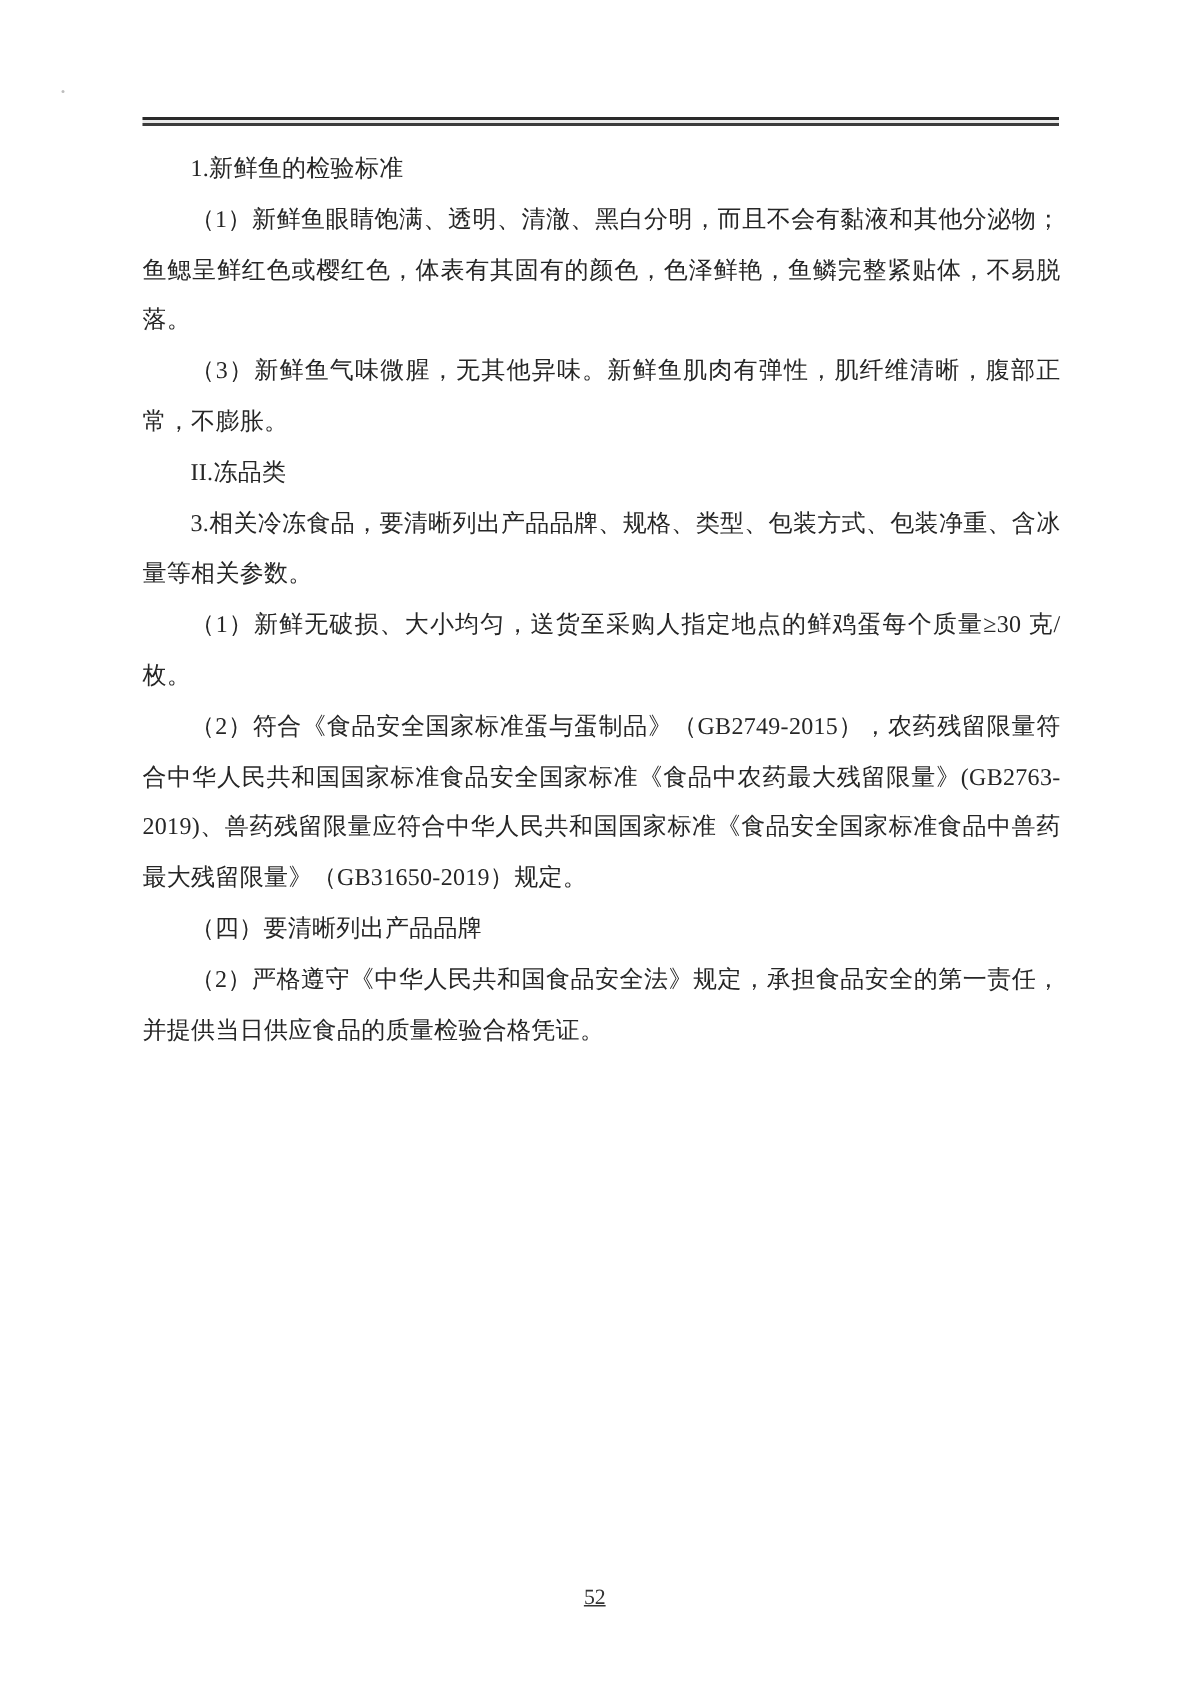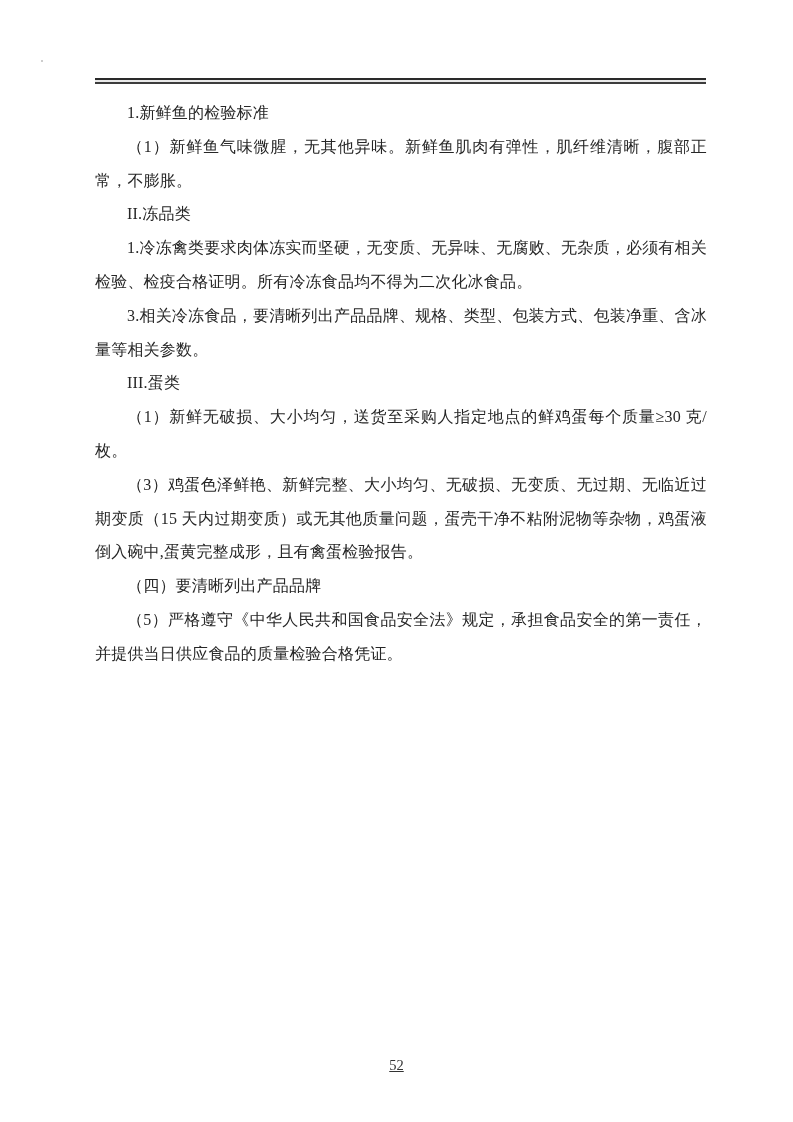--- a/index.html
+++ b/index.html
@@ -74,26 +74,25 @@
 <body>
 
 <div class="page">
 
   <span class="scan-speck"></span>
 
   <div class="header-rule"></div>
 
   <main class="content">
     <p class="para">1.新鲜鱼的检验标准</p>
-    <p class="para">（1）新鲜鱼气味微腥，无其他异味。新鲜鱼肌肉有弹性，肌纤维清晰，腹部正常，不膨胀。</p>
+    <p class="para">（1）新鲜鱼眼睛饱满、透明、清澈、黑白分明，而且不会有黏液和其他分泌物；鱼鳃呈鲜红色或樱红色，体表有其固有的颜色，色泽鲜艳，鱼鳞完整紧贴体，不易脱落。</p>
+    <p class="para">（3）新鲜鱼气味微腥，无其他异味。新鲜鱼肌肉有弹性，肌纤维清晰，腹部正常，不膨胀。</p>
     <p class="para heading">II.冻品类</p>
-    <p class="para">1.冷冻禽类要求肉体冻实而坚硬，无变质、无异味、无腐败、无杂质，必须有相关检验、检疫合格证明。所有冷冻食品均不得为二次化冰食品。</p>
     <p class="para">3.相关冷冻食品，要清晰列出产品品牌、规格、类型、包装方式、包装净重、含冰量等相关参数。</p>
-    <p class="para heading">III.蛋类</p>
     <p class="para">（1）新鲜无破损、大小均匀，送货至采购人指定地点的鲜鸡蛋每个质量≥30 克/枚。</p>
-    <p class="para">（3）鸡蛋色泽鲜艳、新鲜完整、大小均匀、无破损、无变质、无过期、无临近过期变质（15 天内过期变质）或无其他质量问题，蛋壳干净不粘附泥物等杂物，鸡蛋液倒入碗中,蛋黄完整成形，且有禽蛋检验报告。</p>
+    <p class="para">（2）符合《食品安全国家标准蛋与蛋制品》（GB2749-2015），农药残留限量符合中华人民共和国国家标准食品安全国家标准《食品中农药最大残留限量》(GB2763-2019)、兽药残留限量应符合中华人民共和国国家标准《食品安全国家标准食品中兽药最大残留限量》（GB31650-2019）规定。</p>
     <p class="para heading">（四）要清晰列出产品品牌</p>
-    <p class="para">（5）严格遵守《中华人民共和国食品安全法》规定，承担食品安全的第一责任，并提供当日供应食品的质量检验合格凭证。</p>
+    <p class="para">（2）严格遵守《中华人民共和国食品安全法》规定，承担食品安全的第一责任，并提供当日供应食品的质量检验合格凭证。</p>
   </main>
 
   <div class="page-number">52</div>
 
 </div>
 
 </body></html>

